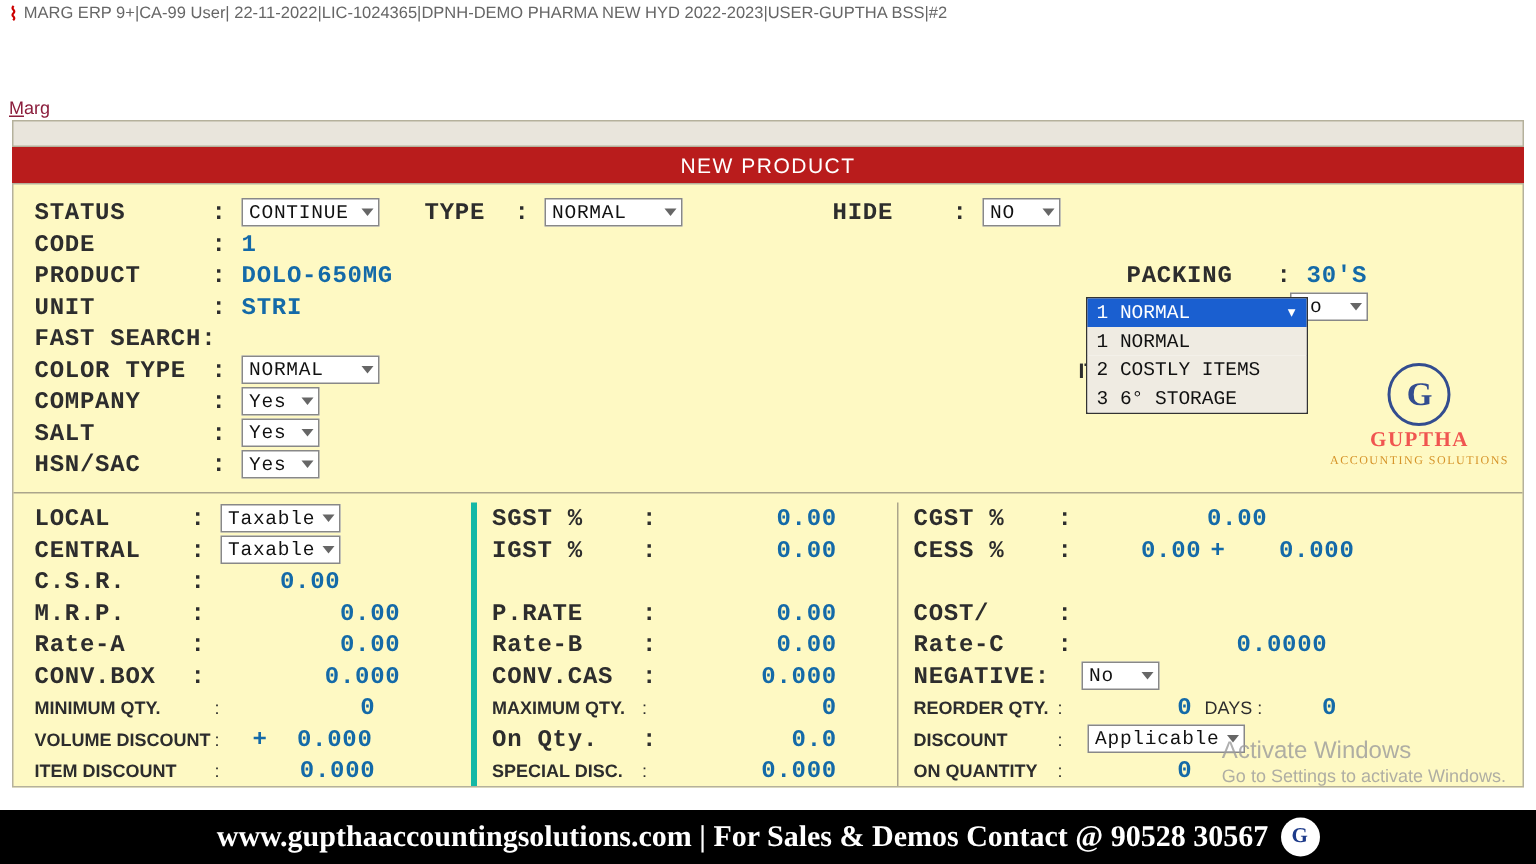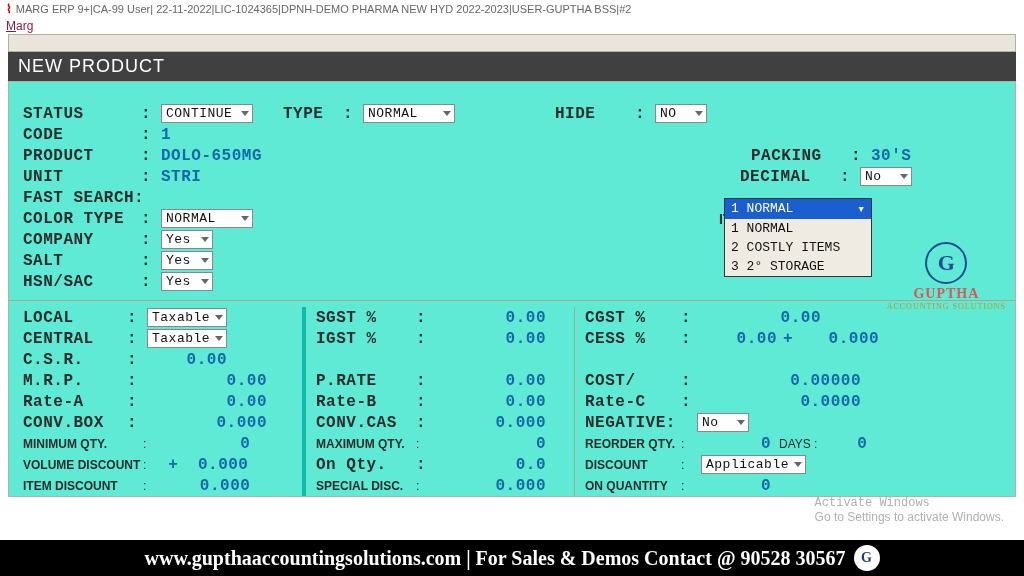--- a/index.html
+++ b/index.html
@@ -1,51 +1,51 @@
 <!DOCTYPE html>
 <html><head>
 <meta charset="utf-8">
 <style>
   * { box-sizing: border-box; margin: 0; padding: 0; }
   body { font-family: "Courier New", monospace; background: #fff; width: 1024px; height: 576px; overflow: hidden; position: relative; }
   .titlebar { font-family: Arial, sans-serif; font-size: 11px; color: #666; padding: 2px 6px; display: flex; align-items: center; gap: 4px; }
   .titlebar .logo { color: #c00; font-weight: bold; font-size: 12px; }
-  .menubar { font-family: Arial, sans-serif; font-size: 12px; color: #8b1d3c; padding: 1px 6px; }
+  .menubar { font-family: Arial, sans-serif; font-size: 12px; color: #8b1d3c; padding: 1px 6px; margin-top: 46px; }
   .menubar u { text-decoration: underline; }
   .panel-wrap { padding: 0 8px; }
   .emptybar { background: #e9e5dc; height: 18px; border: 1px solid #b5b19c; }
-  .panel-header { background: #404040; color: #fff; font-family: Arial, sans-serif; font-size: 18px; padding: 4px 10px; letter-spacing: 1px; }
-  .panel-body { background: #5eead4; border: 1px solid #b5b19c; padding: 21px 14px 0 14px; font-size: 16px; color: #2d2d2d; letter-spacing: 0.5px; }
+  .panel-header { background: #b91c1c; color: #fff; font-family: Arial, sans-serif; font-size: 14px; padding: 4px 10px; letter-spacing: 1px; text-align: center; }
+  .panel-body { background: #fef9c3; border: 1px solid #b5b19c; padding: 8px 14px 0 14px; font-size: 16px; color: #2d2d2d; letter-spacing: 0.5px; }
   .row { display: flex; align-items: center; height: 21px; }
   .lbl { font-weight: bold; min-width: 118px; }
   .colon { font-weight: bold; min-width: 20px; text-align: left; }
   .val { color: #146aa8; font-weight: bold; }
   .valnum { color: #146aa8; font-weight: bold; text-align: right; display: inline-block; }
   .sel { border: 1px solid #888; background: #fff; font-family: "Courier New", monospace; font-size: 13px; padding: 0 16px 0 4px; height: 19px; display: inline-flex; align-items: center; position: relative; color: #111; min-width: 52px; }
   .sel::after { content: ""; position: absolute; right: 3px; top: 6px; border-left: 4px solid transparent; border-right: 4px solid transparent; border-top: 5px solid #666; }
   .sel.wide { min-width: 92px; }
   .hr-divider { border-top: 1px solid #aba58c; margin: 8px -14px 6px -14px; }
-  .tax-grid { display: flex; gap: 4px; }
+  .tax-grid { display: flex; gap: 16px; }
   .tcol { padding-right: 10px; }
   .tcol .row { height: 21px; }
   .tcol1 { width: 275px; }
   .tcol2 { width: 268px; border-left: 4px solid #14b8a6; padding-left: 10px; }
   .tcol3 { flex: 1; border-left: 1px solid #aba58c; padding-left: 10px; }
   .small { font-family: Arial, sans-serif; font-size: 12px; font-weight: normal; letter-spacing: 0; }
   .dropdown { position: absolute; border: 1px solid #333; font-family: "Courier New", monospace; font-size: 13px; min-width: 148px; background: #fff; }
   .dropdown .hdr { background: #1a5fd0; color: #fff; padding: 2px 6px; display: flex; justify-content: space-between; }
   .dropdown .opt { background: #efebe2; color: #111; padding: 2px 6px; }
   .watermark-logo { position: absolute; right: 18px; top: 242px; text-align: center; opacity: 0.9; font-family: "Times New Roman", serif; }
   .watermark-logo .circ { width: 42px; height: 42px; border: 2px solid #1e3b8a; border-radius: 50%; margin: 0 auto 2px auto; display: flex; align-items: center; justify-content: center; color: #1e3b8a; font-size: 22px; font-weight: bold; }
   .watermark-logo .brand { color: #ef4444; font-weight: bold; font-size: 14px; letter-spacing: 1px; }
   .watermark-logo .sub { color: #d28a1a; font-size: 8px; letter-spacing: 1px; }
   .footer { position: absolute; bottom: 0; left: 0; right: 0; background: #000; color: #fff; font-family: "Times New Roman", serif; font-size: 20px; font-weight: bold; padding: 5px 12px; display: flex; align-items: center; justify-content: center; gap: 8px; }
   .footer .flogo { width: 26px; height: 26px; background: #fff; border-radius: 50%; display: inline-flex; align-items: center; justify-content: center; color: #1e3b8a; font-size: 14px; }
   .activate { position: absolute; right: 20px; bottom: 52px; color: #9c9c9c; font-family: "Segoe UI", Arial, sans-serif; font-size: 12px; text-align: left; opacity: 0.8; }
-  .activate .t1 { font-size: 12px; font-family: Liberation Mono, monospace; }
+  .activate .t1 { font-size: 16px; }
   .lblsm { font-weight: bold; min-width: 118px; }
   .num { color: #146aa8; font-weight: bold; }
 </style>
 </head>
 <body>
 
 <div class="titlebar">
   <span class="logo">⌇</span>
   <span>MARG ERP 9+|CA-99 User| 22-11-2022|LIC-1024365|DPNH-DEMO PHARMA NEW HYD 2022-2023|USER-GUPTHA BSS|#2</span>
 </div>
@@ -254,21 +254,20 @@
             <span class="lbl" style="min-width:96px">CESS %</span>
             <span class="colon">:</span>
             <span class="valnum" style="min-width:76px">0.00</span>
             <span class="num" style="padding:0 6px">+</span>
             <span class="valnum" style="min-width:80px">0.000</span>
           </div>
         <div class="row" style="height:21px"></div>
         <div class="row">
             <span class="lbl" style="min-width:96px">COST/</span>
             <span class="colon">:</span>
-            <span class="valnum" style="min-width:160px">0.00000</span>
           </div>
         <div class="row">
             <span class="lbl" style="min-width:96px">Rate-C</span>
             <span class="colon">:</span>
             <span class="valnum" style="min-width:160px">0.0000</span>
           </div>
         <div class="row">
             <span class="lbl" style="min-width:112px">NEGATIVE:</span>
             <span class="sel">
               <span>No</span>
@@ -300,21 +299,21 @@
   </div>
 </div>
 
 <div class="dropdown" style="top:198px; left:724px;">
   <div class="hdr">
       <span>1 NORMAL</span>
       <span>▾</span>
     </div>
   <div class="opt">1 NORMAL</div>
   <div class="opt">2 COSTLY ITEMS</div>
-  <div class="opt">3 2° STORAGE</div>
+  <div class="opt">3 6° STORAGE</div>
 </div>
 
 <div class="watermark-logo">
   <div class="circ">G</div>
   <div class="brand">GUPTHA</div>
   <div class="sub">ACCOUNTING SOLUTIONS</div>
 </div>
 
 <div class="activate">
   <div class="t1">Activate Windows</div>

